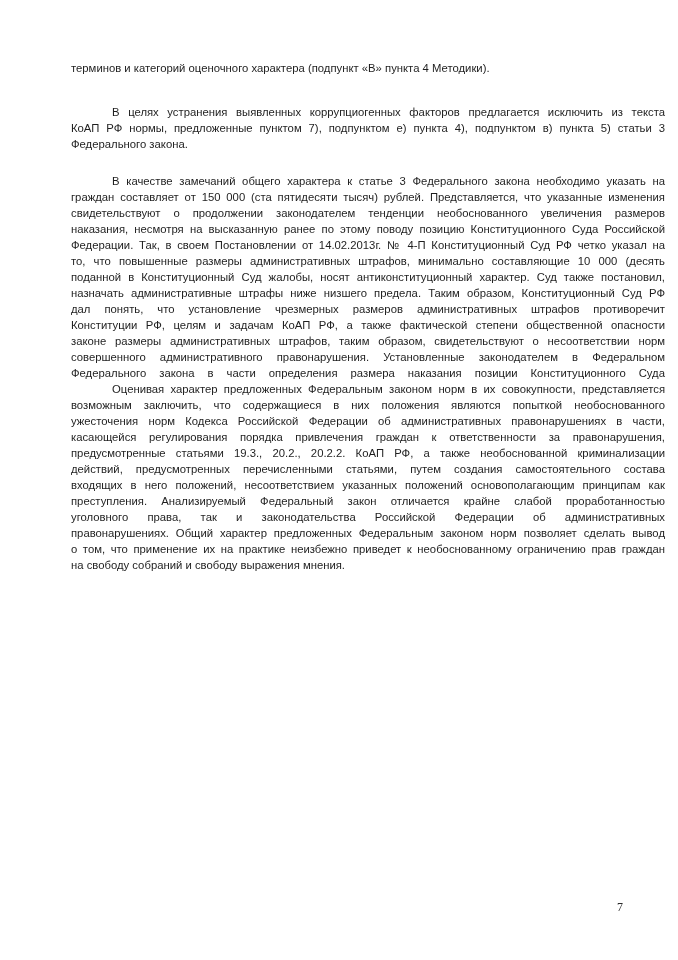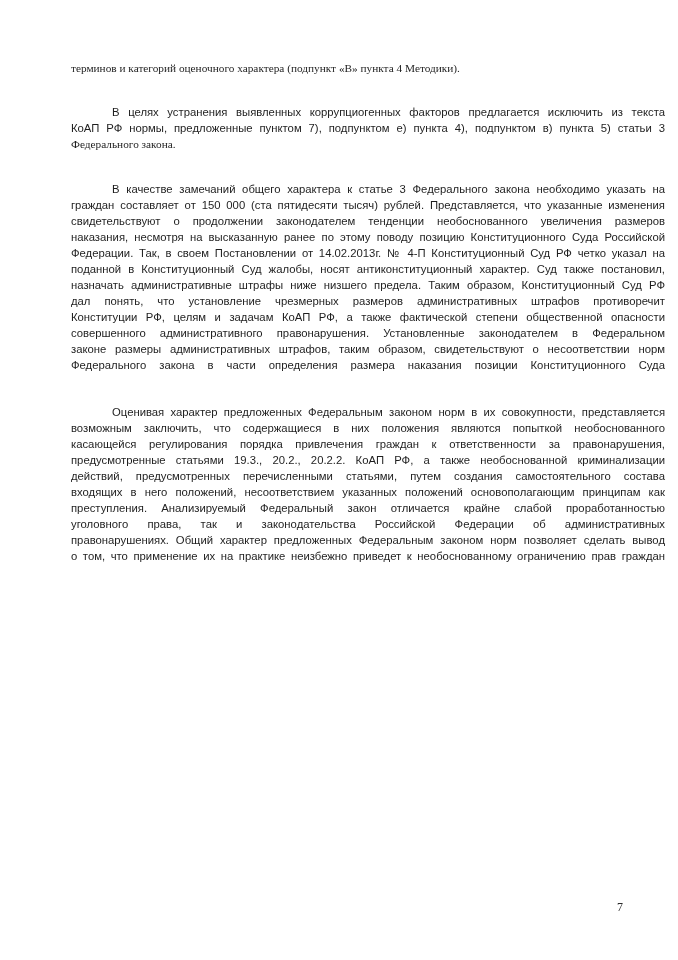--- a/index.html
+++ b/index.html
@@ -22,33 +22,32 @@
     position: absolute;
     left: 71px;
     top: 60px;
     width: 594px;
   }
   .para {
     margin: 0;
   }
   
   .para:nth-child(1) { margin-bottom: 28px; }
-  .para:nth-child(2) { margin-bottom: 29px; }
-  .para:nth-child(3) { margin-bottom: 31px; }
+  .para:nth-child(2) { margin-bottom: 21px; }
+  .para:nth-child(3) { margin-bottom: 0; }
   
   .ln {
     text-align: justify;
     text-align-last: justify;
   }
   .ln.first {
     text-indent: 41px;
   }
   .ln.last {
     text-align-last: left;
-    font-family: Liberation Serif, serif;
   }
   .pagenum {
     position: absolute;
     left: 610px;
     top: 899px;
     width: 20px;
     text-align: center;
     font-family: "Liberation Serif", serif;
     font-size: 12px;
     color: #2a2a2a;
@@ -66,35 +65,38 @@
         <div class="ln first">В целях устранения выявленных коррупциогенных факторов предлагается исключить из текста</div>
         <div class="ln">КоАП РФ нормы, предложенные пунктом 7), подпунктом е) пункта 4), подпунктом в) пункта 5) статьи 3</div>
         <div class="ln last">Федерального закона.</div>
       </div>
       <div class="para">
         <div class="ln first">В качестве замечаний общего характера к статье 3 Федерального закона необходимо указать на</div>
         <div class="ln">граждан составляет от 150 000 (ста пятидесяти тысяч) рублей. Представляется, что указанные изменения</div>
         <div class="ln">свидетельствуют о продолжении законодателем тенденции необоснованного увеличения размеров</div>
         <div class="ln">наказания, несмотря на высказанную ранее по этому поводу позицию Конституционного Суда Российской</div>
         <div class="ln">Федерации. Так, в своем Постановлении от 14.02.2013г. № 4-П Конституционный Суд РФ четко указал на</div>
+        <div class="ln">то, что повышенные размеры административных штрафов, минимально составляющие 10 000 (десять</div>
         <div class="ln">поданной в Конституционный Суд жалобы, носят антиконституционный характер. Суд также постановил,</div>
         <div class="ln">назначать административные штрафы ниже низшего предела. Таким образом, Конституционный Суд РФ</div>
         <div class="ln">дал понять, что установление чрезмерных размеров административных штрафов противоречит</div>
         <div class="ln">Конституции РФ, целям и задачам КоАП РФ, а также фактической степени общественной опасности</div>
+        <div class="ln">законе размеры административных штрафов, таким образом, свидетельствуют о несоответствии норм</div>
         <div class="ln">совершенного административного правонарушения. Установленные законодателем в Федеральном</div>
-        <div class="ln">законе размеры административных штрафов, таким образом, свидетельствуют о несоответствии норм</div>
         <div class="ln">Федерального закона в части определения размера наказания позиции Конституционного Суда</div>
       </div>
       <div class="para">
         <div class="ln first">Оценивая характер предложенных Федеральным законом норм в их совокупности, представляется</div>
         <div class="ln">возможным заключить, что содержащиеся в них положения являются попыткой необоснованного</div>
+        <div class="ln">ужесточения норм Кодекса Российской Федерации об административных правонарушениях в части,</div>
         <div class="ln">касающейся регулирования порядка привлечения граждан к ответственности за правонарушения,</div>
         <div class="ln">предусмотренные статьями 19.3., 20.2., 20.2.2. КоАП РФ, а также необоснованной криминализации</div>
         <div class="ln">действий, предусмотренных перечисленными статьями, путем создания самостоятельного состава</div>
         <div class="ln">входящих в него положений, несоответствием указанных положений основополагающим принципам как</div>
         <div class="ln">преступления. Анализируемый Федеральный закон отличается крайне слабой проработанностью</div>
         <div class="ln">уголовного права, так и законодательства Российской Федерации об административных</div>
         <div class="ln">правонарушениях. Общий характер предложенных Федеральным законом норм позволяет сделать вывод</div>
         <div class="ln">о том, что применение их на практике неизбежно приведет к необоснованному ограничению прав граждан</div>
+        <div class="ln last">на свободу собраний и свободу выражения мнения.</div>
       </div>
     </div>
   <div class="pagenum">7</div>
 </div>
 
 </body></html>

